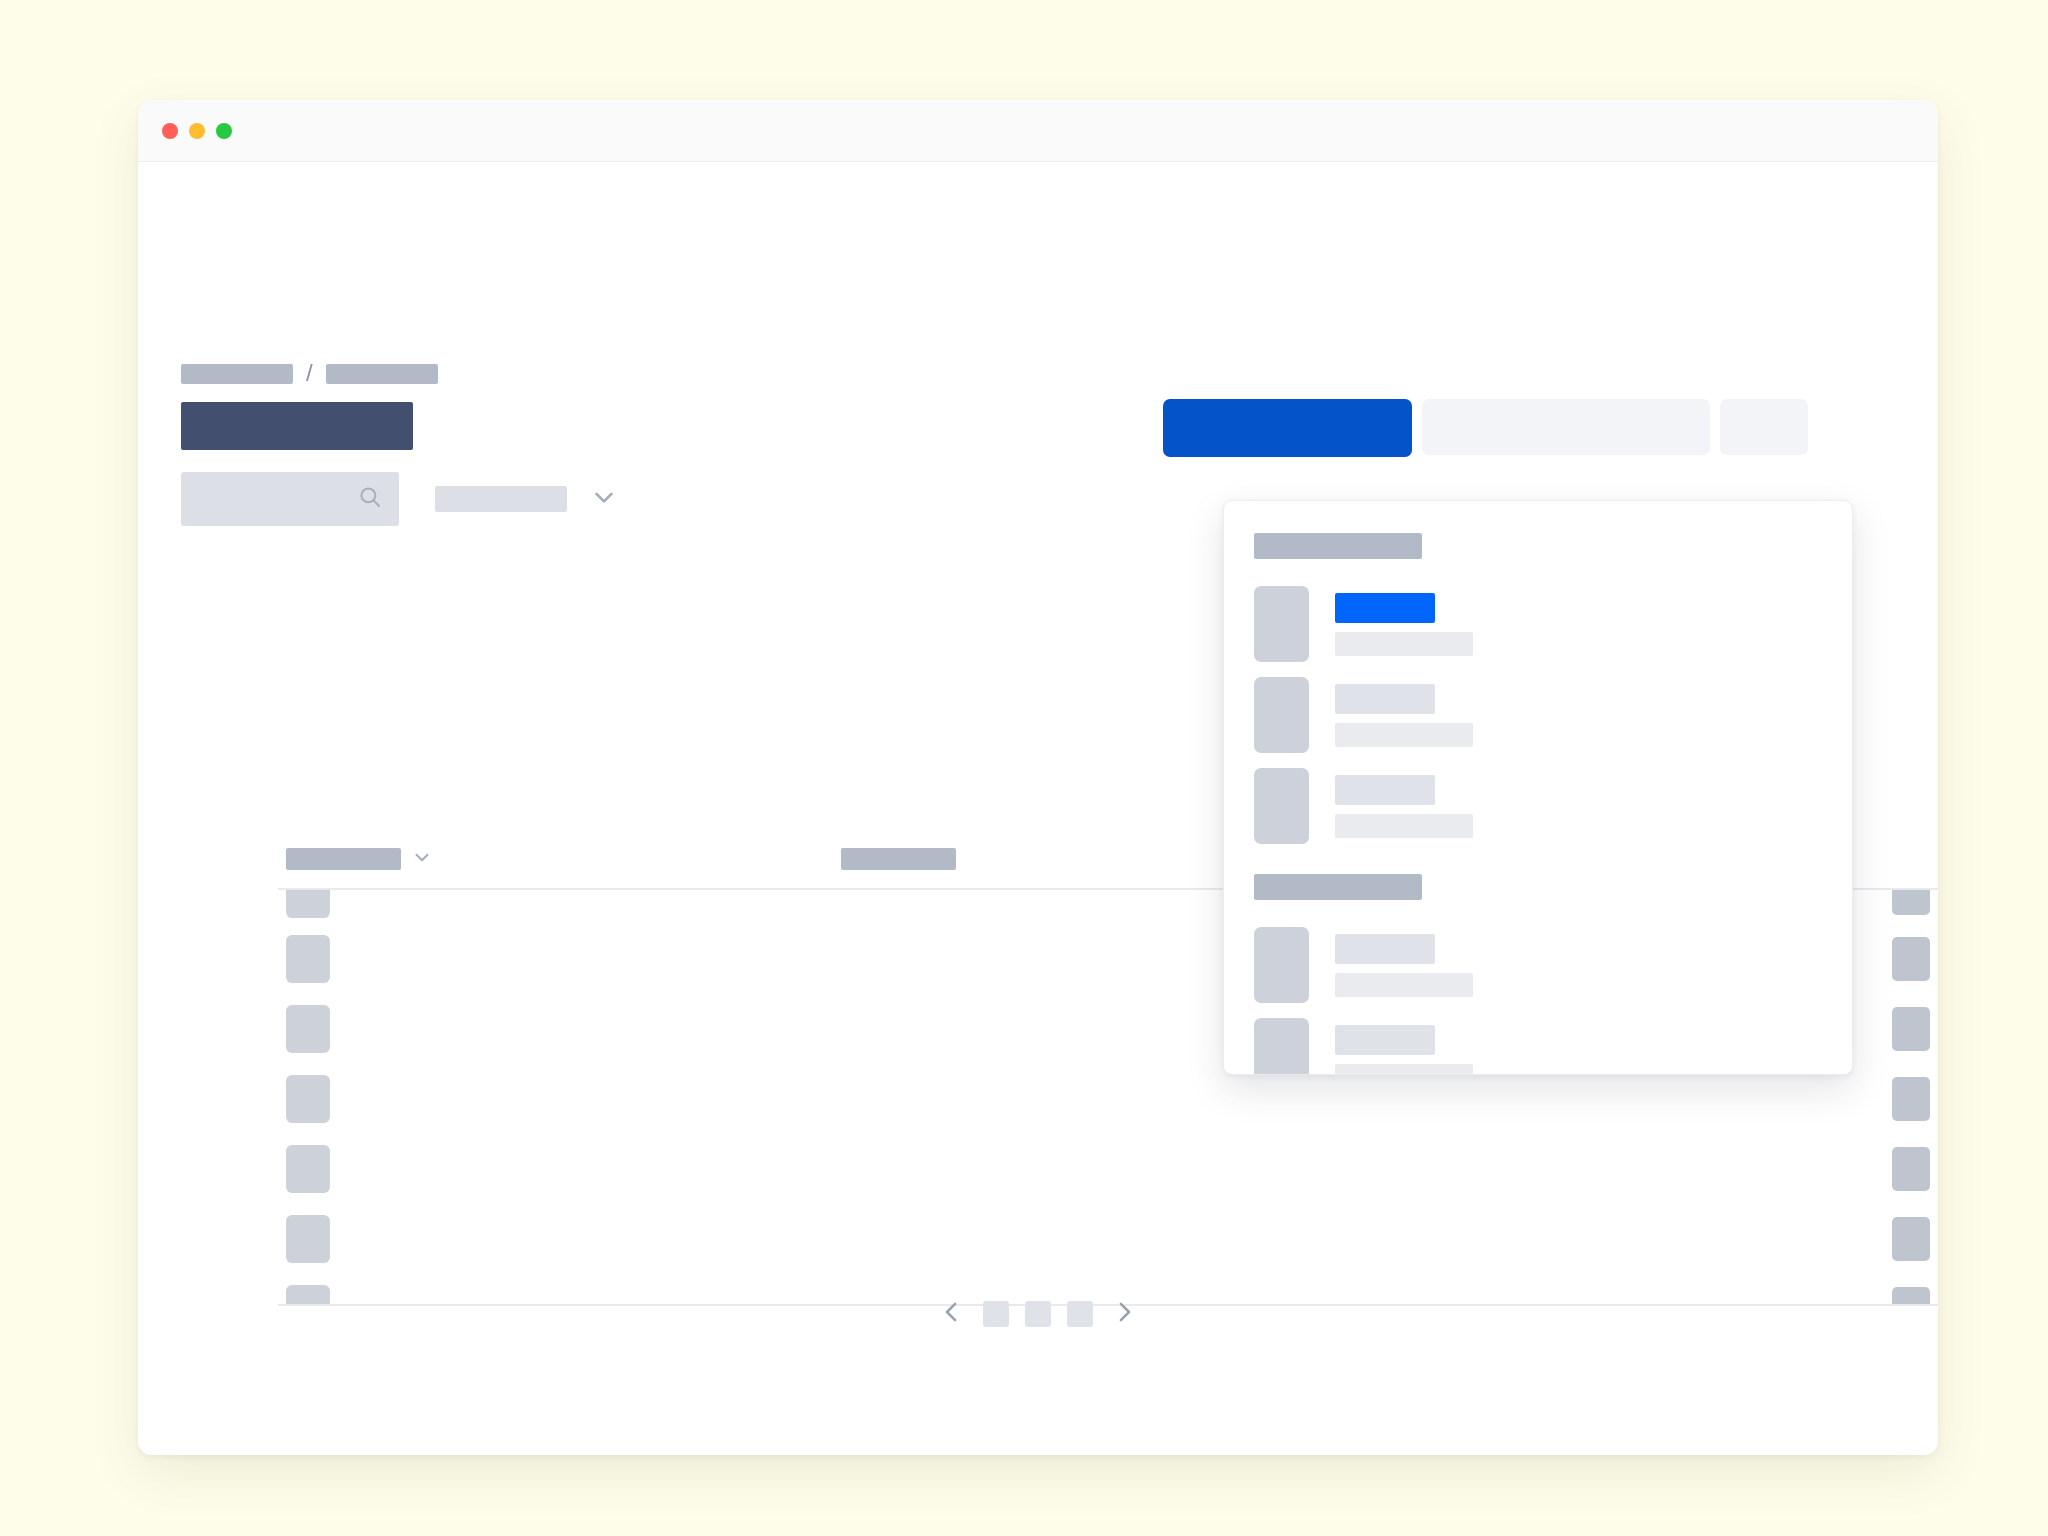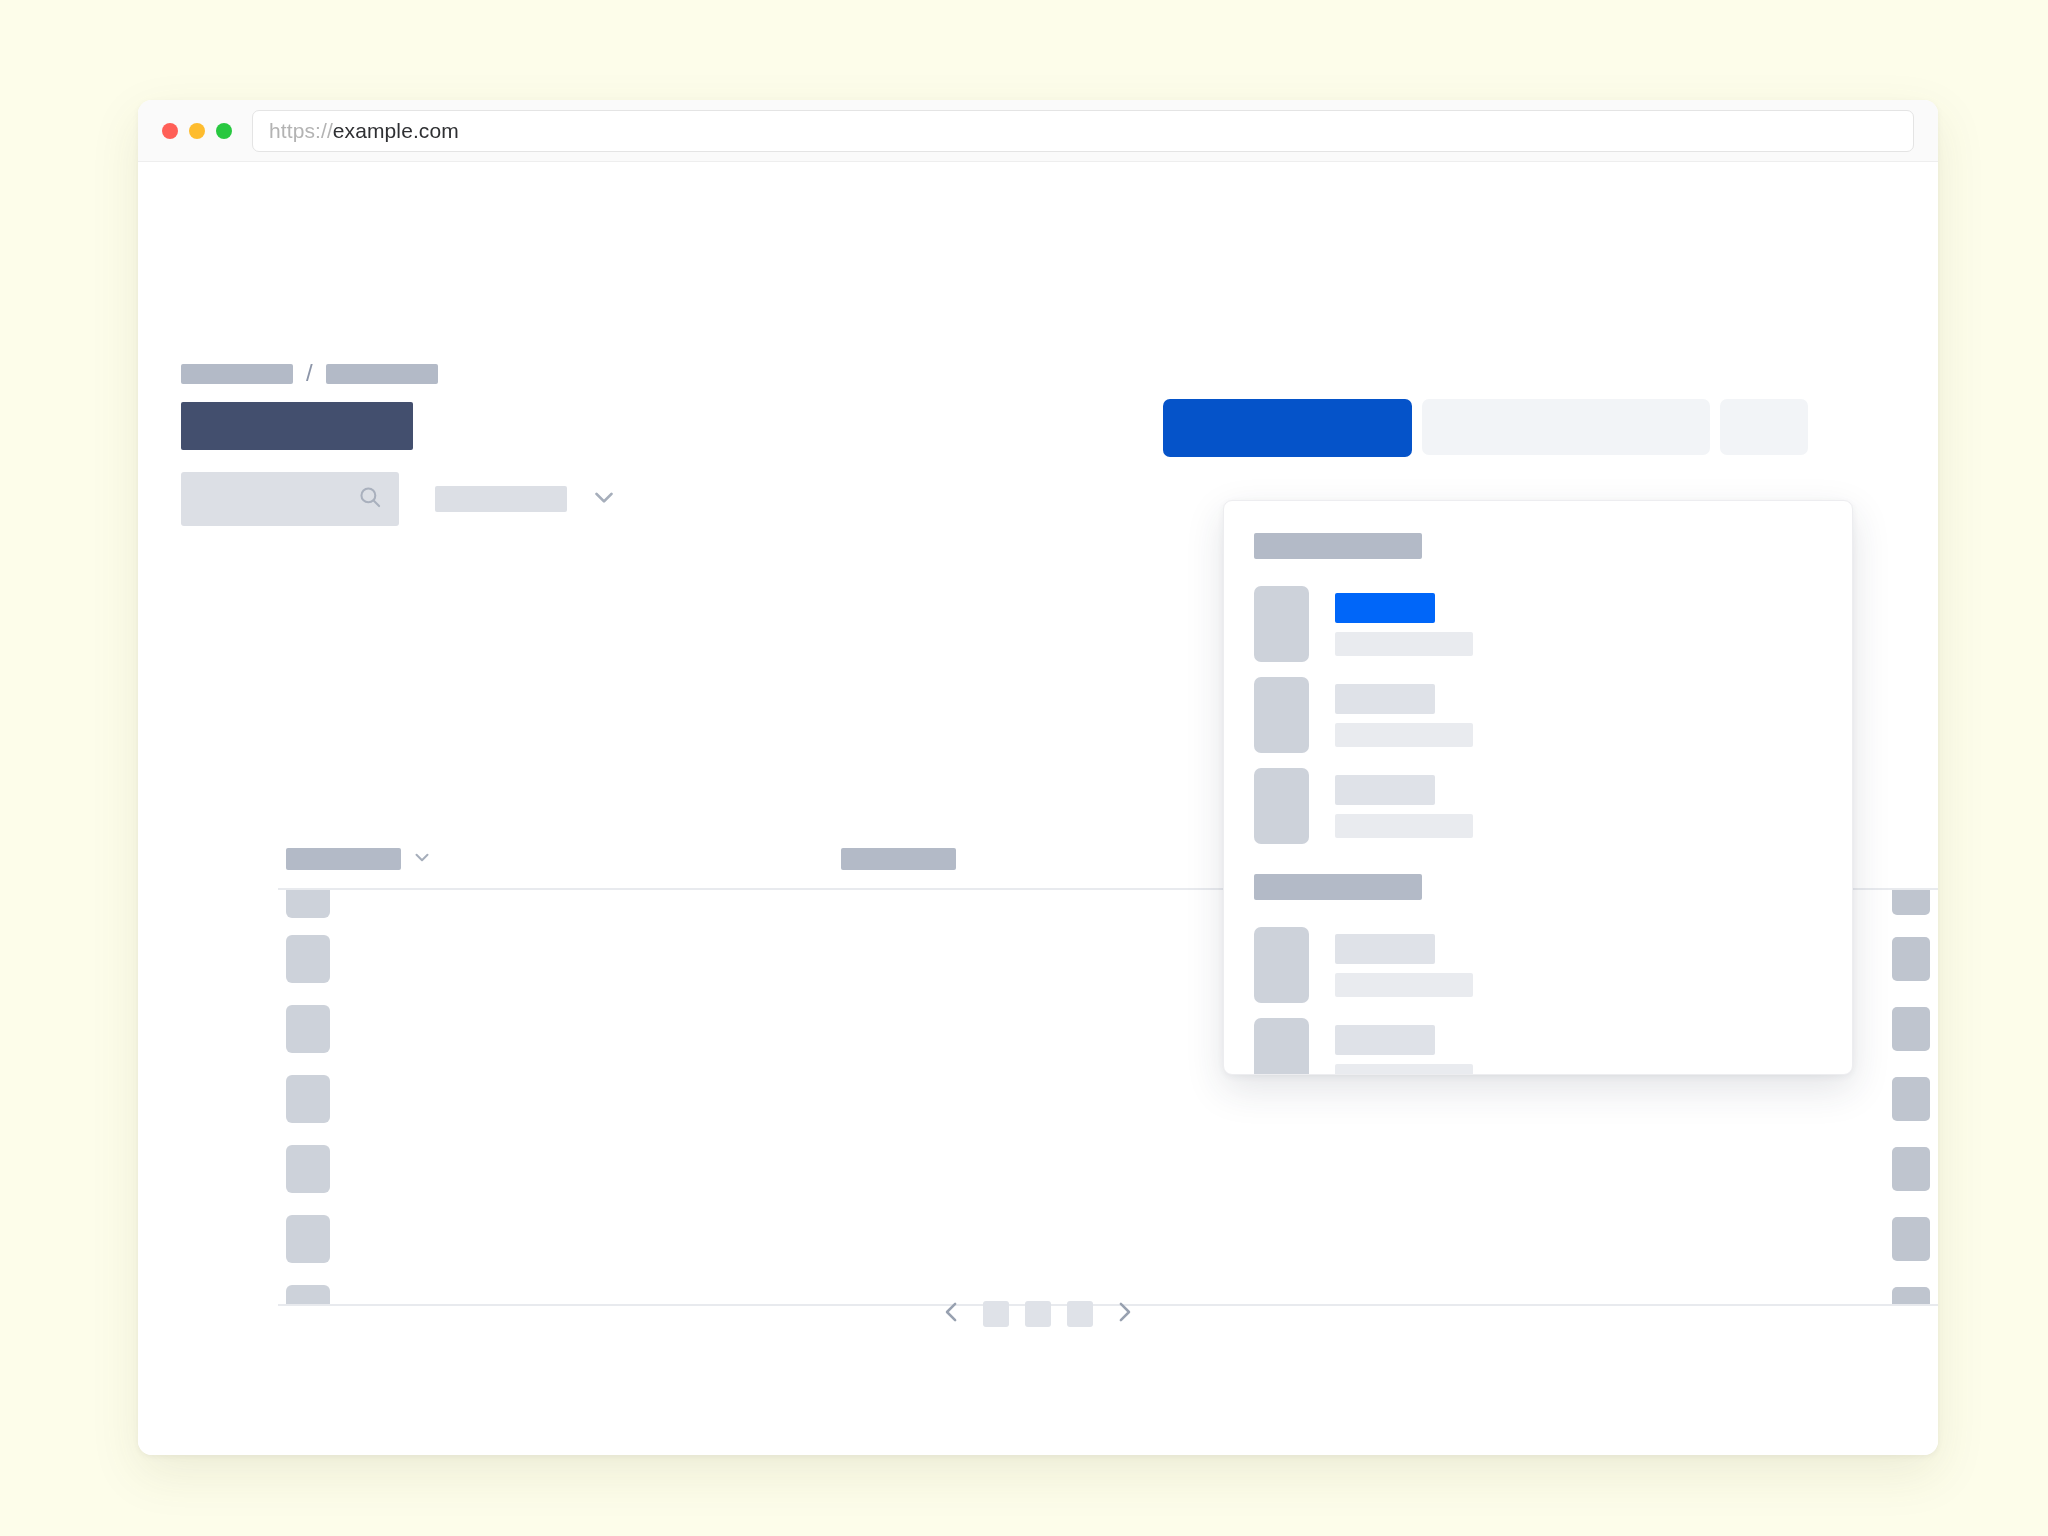--- a/index.html
+++ b/index.html
@@ -245,24 +245,20 @@
 </head>
 <body>
 
 <div class="browser-window">
 
   <div class="titlebar">
     <div class="traffic-lights">
       <span class="dot red"></span>
       <span class="dot yellow"></span>
       <span class="dot green"></span>
-    </div>
-    <div class="url-bar" title="https://example.com">
-      <span class="url-scheme">https://</span>
-        <span class="url-host">example.com</span>
     </div>
   </div>
 
   <div class="viewport">
 
     <div class="breadcrumb">
       <span class="sk sk-dark crumb one"></span>
       <span class="sep">/</span>
       <span class="sk sk-dark crumb two"></span>
     </div>

